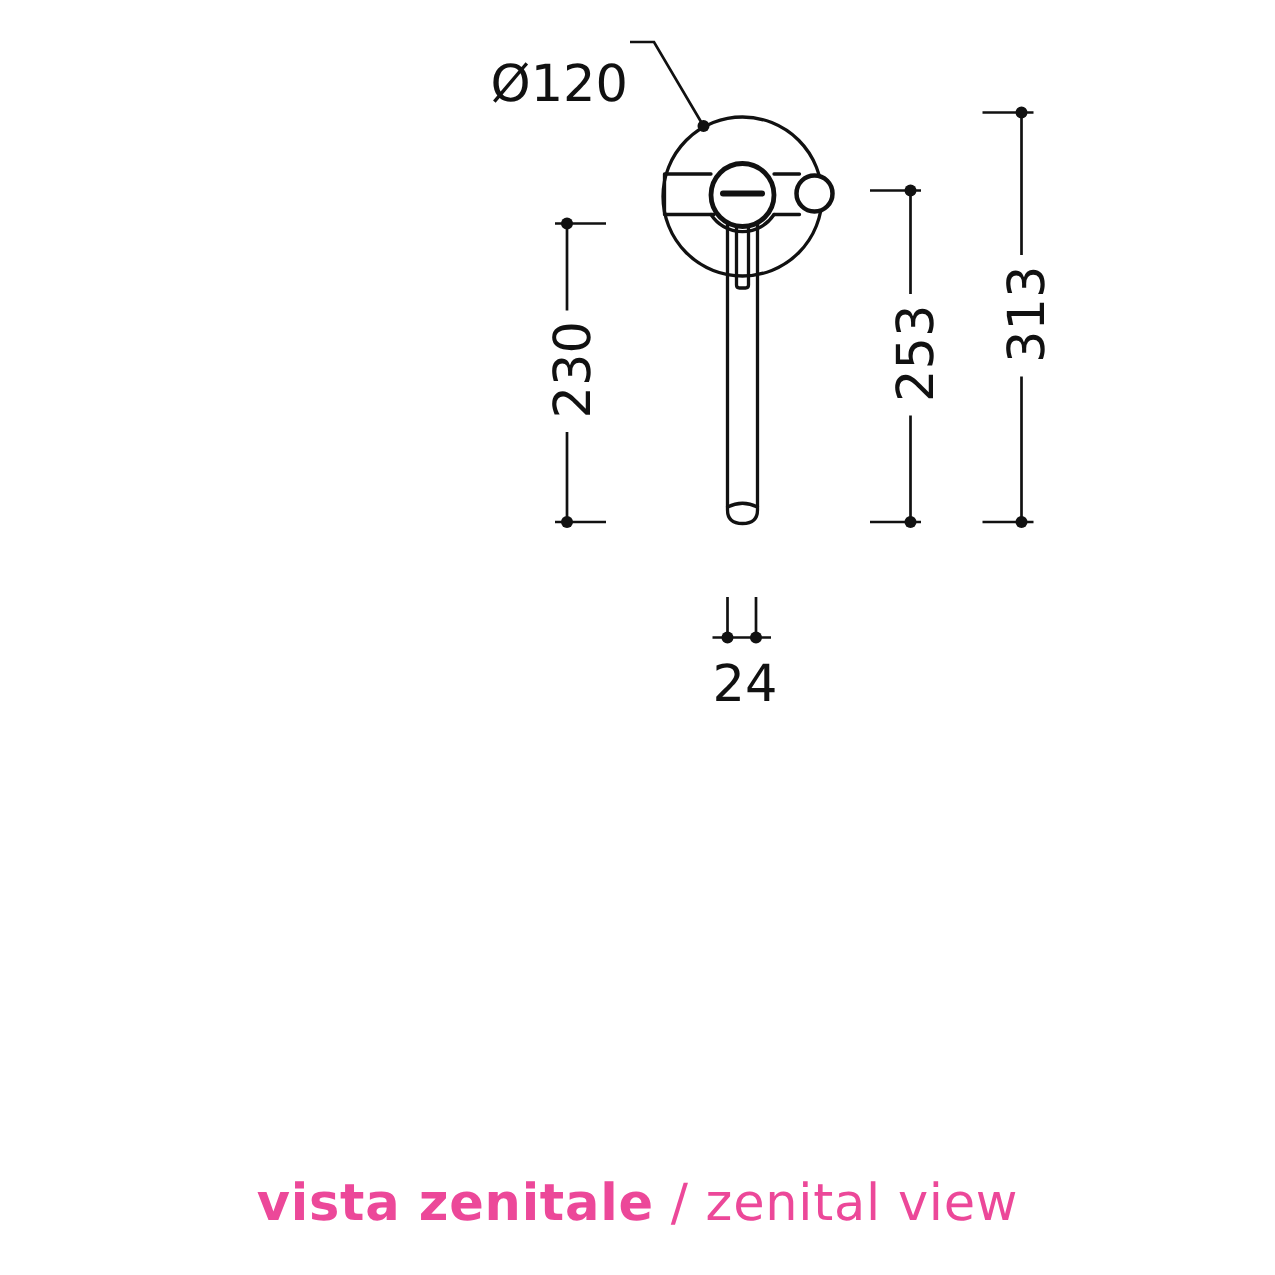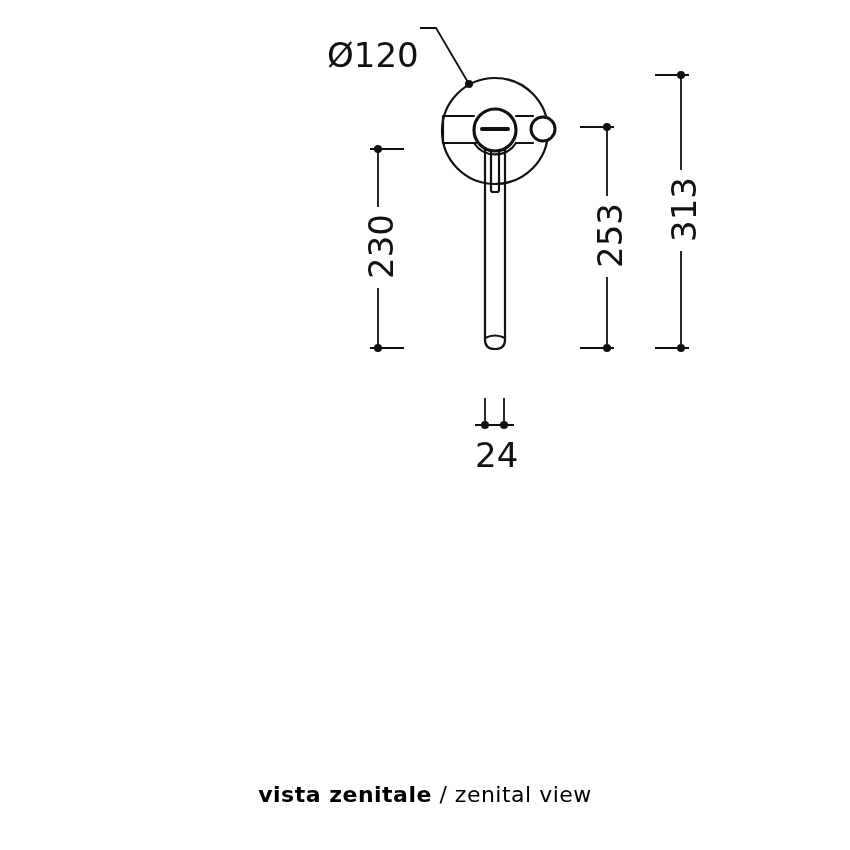--- a/index.html
+++ b/index.html
@@ -1,21 +1,21 @@
 <!DOCTYPE html>
 <html><head>
   <meta charset="utf-8">
   <style>
     html, body { margin: 0; padding: 0; background: #ffffff; }
     body { width: 850px; height: 850px; position: relative; overflow: hidden; }
     #drawing { position: absolute; left: 0; top: 0; width: 850px; height: 850px; }
     .dimtext { font-family: "DejaVu Sans", sans-serif; font-size: 34px; fill: #111111; }
     .caption {
       position: absolute; left: 0; top: 782px; width: 850px; text-align: center;
-      font-family: "DejaVu Sans", sans-serif; font-size: 22px; color: #000000;
+      font-family: "DejaVu Sans", sans-serif; font-size: 34px; color: #ec4899;
       letter-spacing: 0.5px;
     }
     .caption .bold { font-weight: bold; }
     .caption .light { font-weight: normal; }
   </style>
 </head>
 <body>
 
 <svg id="drawing" viewBox="0 0 850 850" xmlns="http://www.w3.org/2000/svg">
   <g fill="none" stroke="#111111" stroke-width="2.2" stroke-linejoin="round" stroke-linecap="round">

